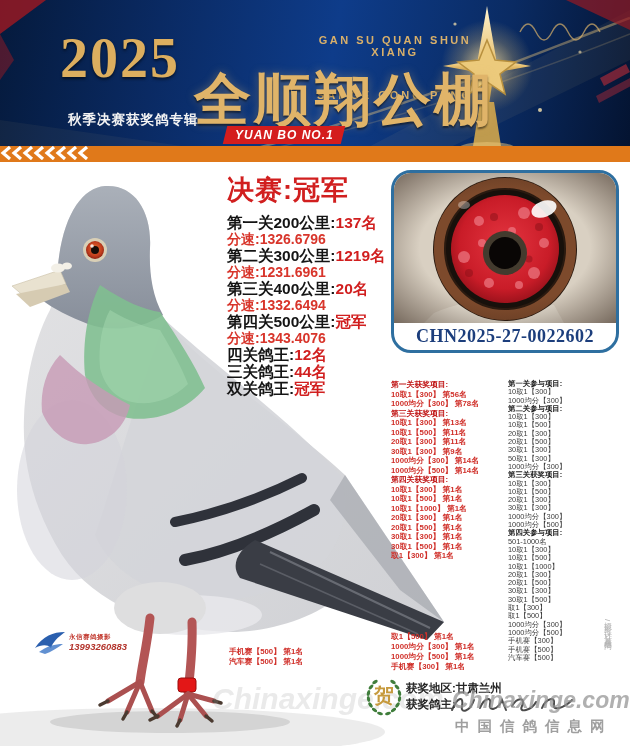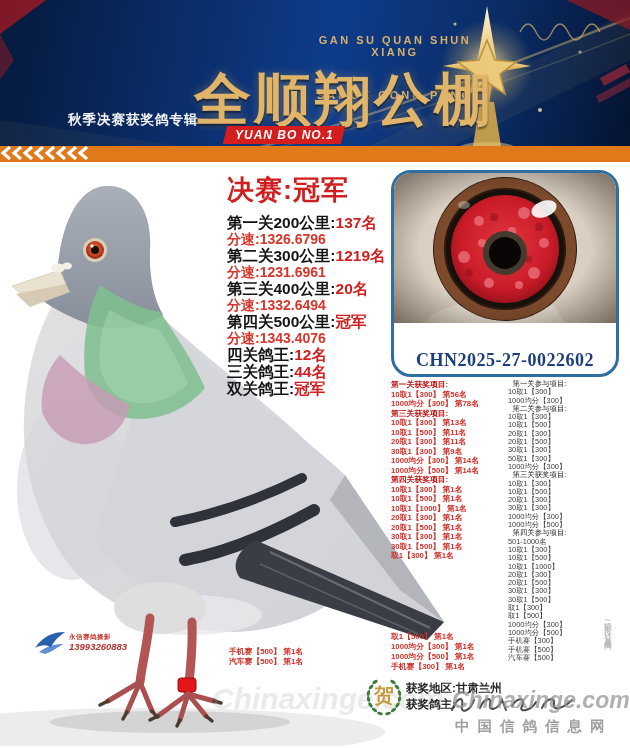--- a/index.html
+++ b/index.html
@@ -25,36 +25,36 @@
   .badge-red span{transform:skewX(14deg);color:#fff;font-size:12px;font-weight:800;font-style:italic;letter-spacing:1px;}
   .orange-bar{position:absolute;left:0;top:146px;width:630px;height:16px;background:#e0791a;}
   .chevrons{position:absolute;left:348px;top:1px;}
   
   .results{position:absolute;left:227px;top:176px;width:185px;z-index:5;}
   .final{font-size:27px;font-weight:800;color:#d11f1f;line-height:29px;margin-bottom:9px;letter-spacing:1px;}
   .stage{font-size:15.5px;font-weight:800;color:#141414;line-height:17px;white-space:nowrap;}
   .stage .rank{color:#d11f1f;}
   .speed{font-size:14px;font-weight:700;color:#d8352b;line-height:16px;white-space:nowrap;}
   
-  .eye-card{position:absolute;left:391px;top:170px;width:228px;height:207px;background:#fff;
+  .eye-card{position:absolute;left:391px;top:170px;width:228px;height:183px;background:#fff;
        border:3px solid #2e6fa0;border-radius:20px;box-sizing:border-box;overflow:hidden;z-index:4;}
   .ring-no{position:absolute;left:0;bottom:3px;width:100%;text-align:center;
        font-family:"Liberation Serif",serif;font-size:18px;font-weight:700;color:#1c3e7c;letter-spacing:.5px;}
   
   .col{position:absolute;z-index:6;white-space:nowrap;}
   .award-a{left:391px;top:380px;}
   .award-b{left:391px;top:632px;}
   .award-side{left:229px;top:647px;text-align:right;}
   .part-col{left:508px;top:380px;}
   .award-a .col-line,.award-b .col-line,.award-side .col-line{
        font-size:7.8px;line-height:9.5px;height:9.5px;color:#d0302a;font-weight:600;}
   .award-b .col-line,.award-side .col-line{line-height:10px;height:10px;}
   .award-a .col-line.hdr{color:#c01414;font-weight:800;}
   .part-col .col-line{font-size:7.4px;line-height:8.3px;height:8.3px;color:#3c3c3c;font-weight:500;}
-  .part-col .col-line.hdr{color:#1d1d1d;font-weight:400;text-align:right;}
+  .part-col .col-line.hdr{color:#1d1d1d;font-weight:700;}
   
   .pigeon{position:absolute;left:0;top:160px;z-index:3;}
   
   .wreath{position:absolute;left:364px;top:675px;z-index:7;}
   .region{position:absolute;left:406px;top:681px;font-size:11.5px;font-weight:800;color:#262626;line-height:15px;z-index:7;white-space:nowrap;}
   .owner{position:absolute;left:406px;top:697px;font-size:11.5px;font-weight:800;color:#262626;line-height:15px;z-index:7;white-space:nowrap;}
   .signature{position:absolute;left:448px;top:690px;z-index:8;}
   .photog{position:absolute;left:33px;top:628px;display:flex;align-items:center;z-index:7;}
   .photog-text{margin-left:2px;}
   .pg-name{font-size:6.5px;font-weight:800;color:#c23a30;line-height:8px;letter-spacing:.5px;}
@@ -104,20 +104,21 @@
       <circle cx="487" cy="66" r="46" fill="url(#starGlow)"></circle>
       <polygon points="487,6 496,58 487,118 478,58" fill="url(#goldRay)"></polygon>
       <polygon points="443,66 487,58 531,66 487,74" fill="url(#goldRay)"></polygon>
       <polygon points="487,40 495,60 516,62 500,74 505,94 487,82 469,94 474,74 458,62 479,60" fill="#ecca7c" stroke="#b8903e" stroke-width="1.5"></polygon>
       <path d="M480,102 L494,102 L501,146 L473,146 Z" fill="#c9a14d" opacity=".95"></path>
       <ellipse cx="487" cy="148" rx="28" ry="6" fill="rgba(240,200,120,.5)"></ellipse>
       <circle cx="540" cy="110" r="2" fill="#ffe9b0" opacity=".8"></circle>
       <circle cx="455" cy="24" r="1.6" fill="#ffe9b0" opacity=".7"></circle>
       <circle cx="580" cy="52" r="1.6" fill="#ffe9b0" opacity=".6"></circle>
     </svg>
+    <div class="year">2025</div>
     <div class="org2">秋季决赛获奖鸽专辑</div>
     <div class="en1">GAN SU QUAN SHUN XIANG</div>
     <div class="en2">SAI GE GONG PENG</div>
     <div class="big-title">全顺翔公棚</div>
     <div class="badge-red">
       <span>YUAN BO NO.1</span>
     </div>
     <div class="orange-bar">
       <svg class="chevrons" width="92" height="14" viewBox="0 0 92 14">
         <g stroke="#ffffff" stroke-width="3.2" fill="none">

